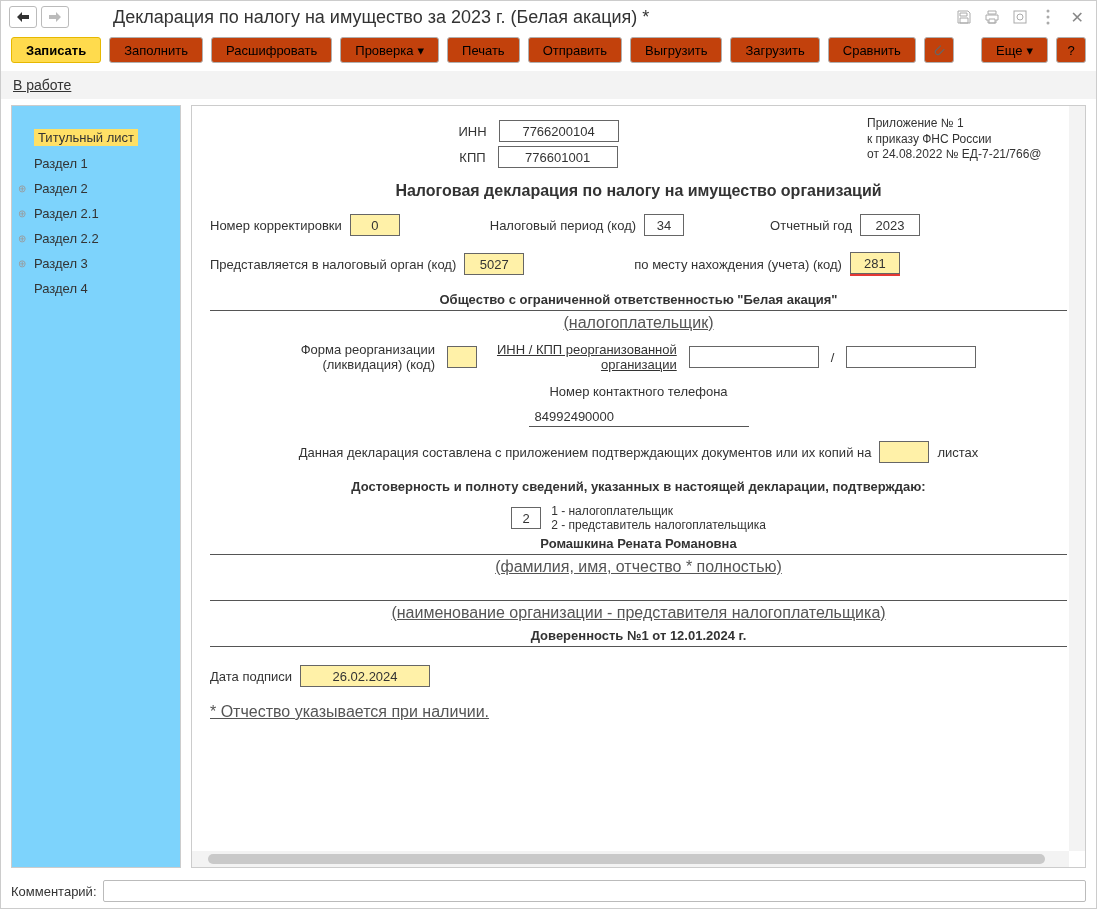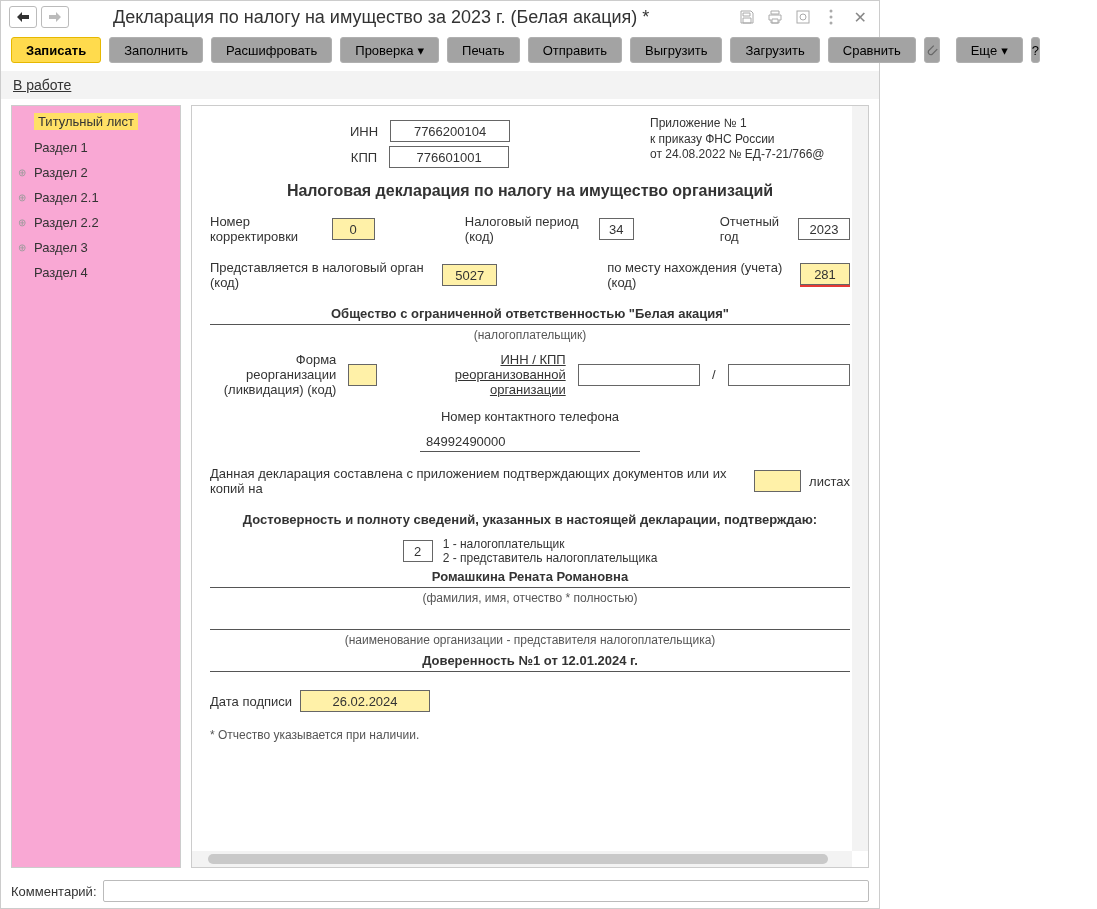--- a/index.html
+++ b/index.html
@@ -4,21 +4,21 @@
 <style>
   * { box-sizing: border-box; }
   body {
     margin: 0;
     font-family: Arial, sans-serif;
     font-size: 13px;
     background: #fff;
     color: #333;
   }
   .window {
-    width: 880px;
+    width: 1097px;
     height: 909px;
     border: 1px solid #ccc;
     display: flex;
     flex-direction: column;
     position: relative;
   }
   
   .title-bar {
     display: flex;
     align-items: center;
@@ -49,21 +49,21 @@
     display: flex;
     align-items: center;
     padding: 4px 10px 8px 10px;
     gap: 8px;
   }
   .btn {
     height: 26px;
     padding: 0 14px;
     border: 1px solid #b0b0b0;
     border-radius: 3px;
-    background: #a3a3a3;
+    background: #c2410c;
     font-size: 13px;
     cursor: pointer;
     display: flex; align-items: center; gap: 4px;
   }
   .btn-primary {
     background: #ffdb4d;
     border-color: #e6b800;
     font-weight: bold;
   }
   .btn-square {
@@ -82,22 +82,22 @@
     flex: 1;
     display: flex;
     padding: 6px 10px;
     gap: 10px;
     min-height: 0;
   }
   
   .sidebar {
     width: 170px;
     border: 1px solid #ccc;
-    background: #f9a8d4;
-    padding: 2px 0;
+    background: #7dd3fc;
+    padding: 18px 0;
   }
   .tree-item {
     display: flex; align-items: center;
     padding: 5px 6px 5px 22px;
     cursor: pointer;
     position: relative;
     font-size: 13px;
   }
   .tree-item.expandable::before {
     content: "⊕";
@@ -147,21 +147,21 @@
   }
   .box-yellow { background: #fff1a8; }
   .box-w50 { width:50px; }
   .box-w60 { width:60px; }
   .box-w40 { width:40px; }
   .box-w120 { width:120px; }
   .box-w130 { width:130px; }
   .box-w30 { width:30px; }
   .hr { border:none; border-top:1px solid #555; margin:3px 0; }
   .center { text-align:center; }
-  .small { font-size:12px; color:#555;}
+  .small { font-size:16px; color:#555;text-decoration:underline;}
   .bold { font-weight:bold; }
   .appendix { font-size:12px; line-height:1.3; }
   .red-underline { border-bottom: 2px solid #e53935; display:inline-block;}
   
   .comment-bar {
     display: flex; align-items: center;
     padding: 6px 10px;
     gap: 6px;
   }
   .comment-input {

